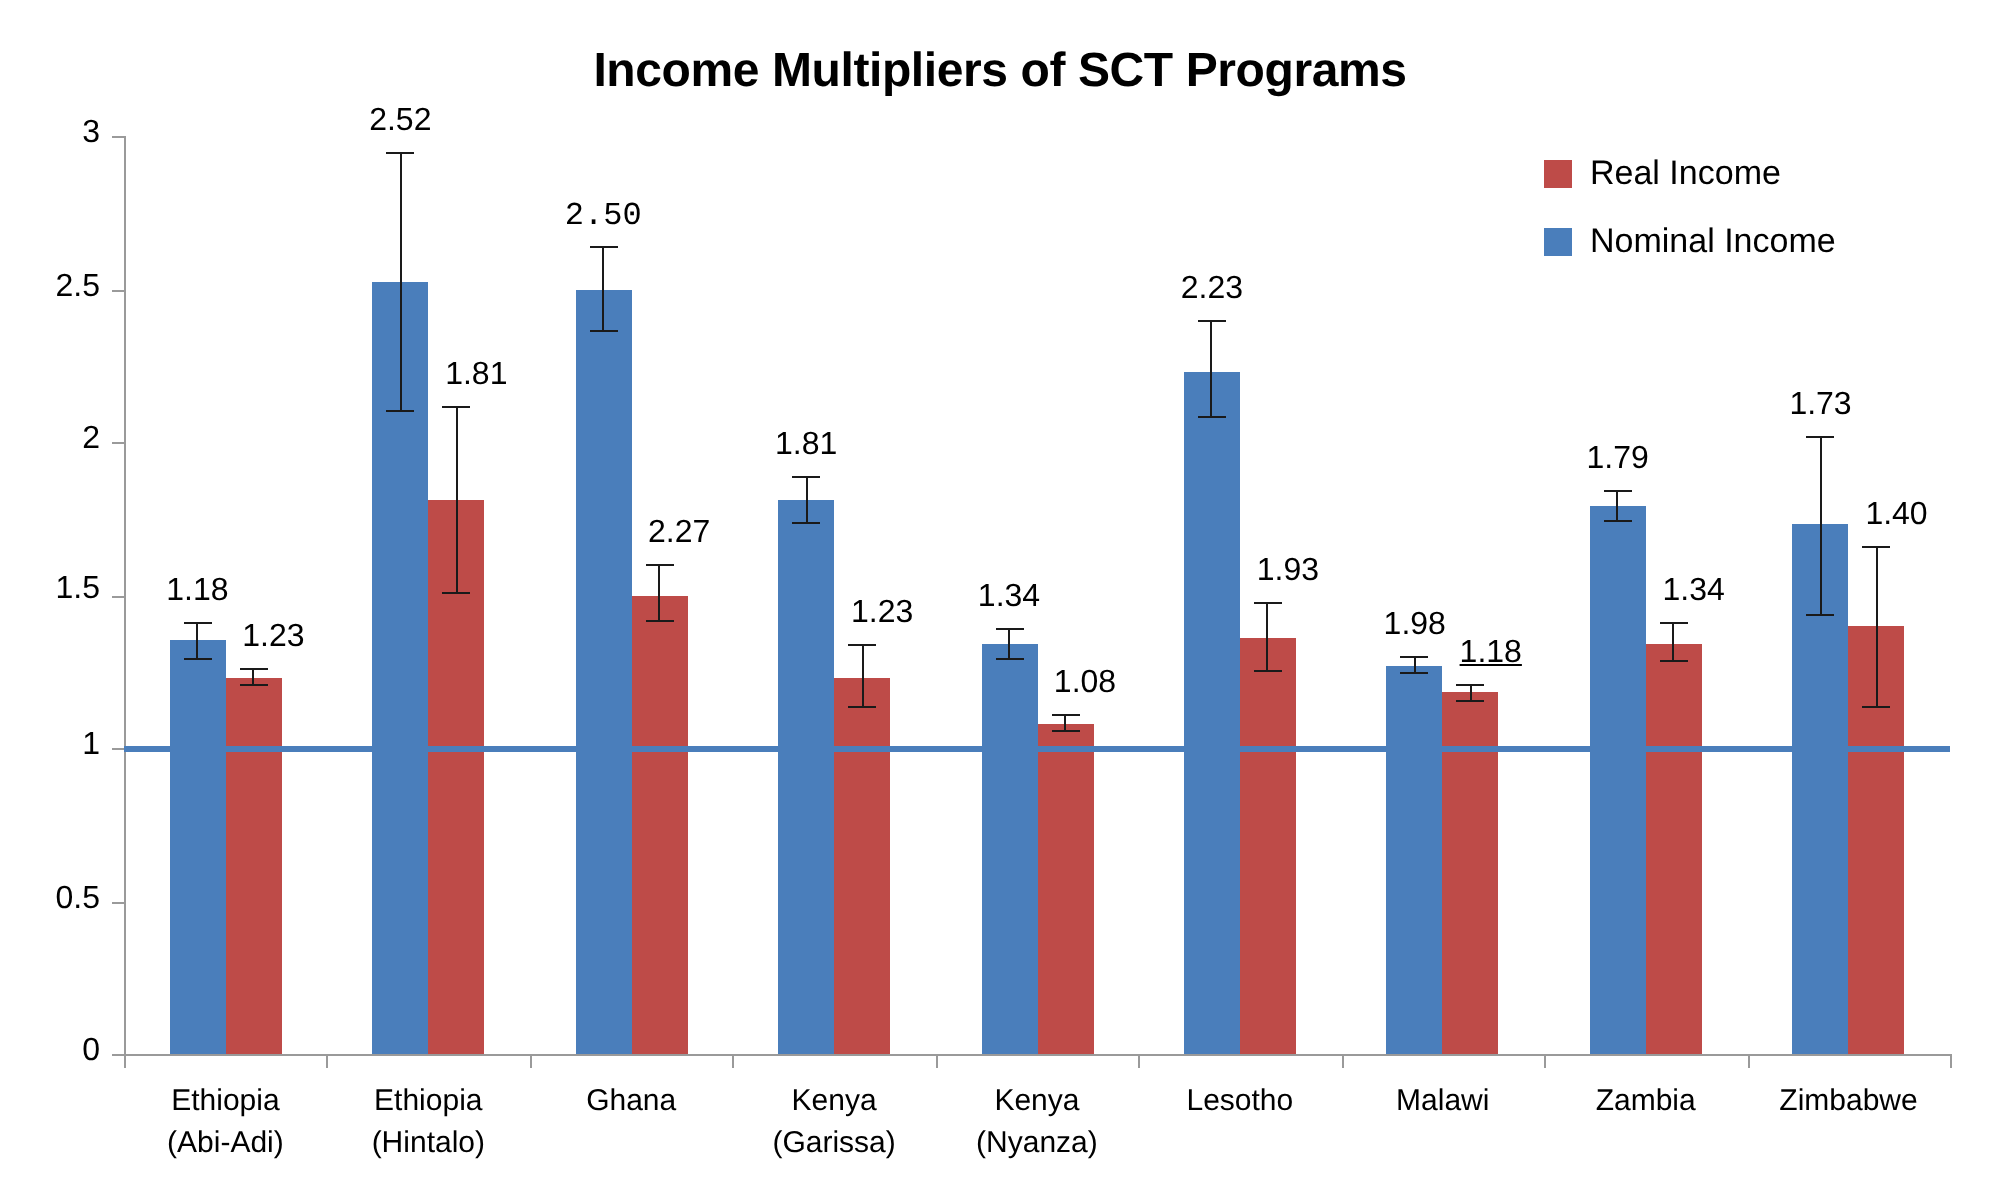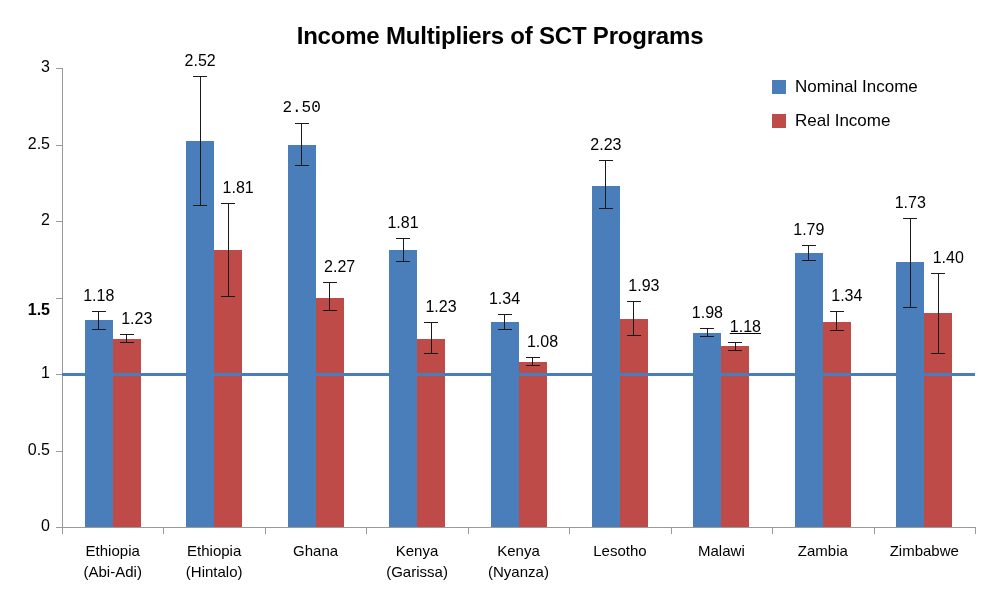--- a/index.html
+++ b/index.html
@@ -181,41 +181,41 @@
 </style>
 </head>
 <body>
 
 <div id="chart-root">
 
   <div id="chart-title">Income Multipliers of SCT Programs</div>
 
   <div id="legend">
     <div class="legend-entry">
+      <span class="legend-swatch" style="background:#BE4B48"></span>
+      <span class="legend-label">Real Income</span>
+    </div>
+    <div class="legend-entry">
       <span class="legend-swatch" style="background:#4A7EBB"></span>
       <span class="legend-label">Nominal Income</span>
-    </div>
-    <div class="legend-entry">
-      <span class="legend-swatch" style="background:#BE4B48"></span>
-      <span class="legend-label">Real Income</span>
     </div>
   </div>
 
   <div id="plot">
     <div id="y-axis-line"></div>
     <div id="x-axis-line"></div>
     <div id="y-ticks">
         <div class="y-tick" style="top: 459px;"></div>
         <div class="y-tick-label" style="right: auto; left: -58px; width: 46px; top: 449px;">0</div>
         <div class="y-tick" style="top: 382.5px;"></div>
         <div class="y-tick-label" style="right: auto; left: -58px; width: 46px; top: 372.5px;">0.5</div>
         <div class="y-tick" style="top: 306px;"></div>
         <div class="y-tick-label" style="right: auto; left: -58px; width: 46px; top: 296px;">1</div>
         <div class="y-tick" style="top: 229.5px;"></div>
-        <div class="y-tick-label" style="right: auto; left: -58px; width: 46px; top: 233px; font-weight: bold;">1.5</div>
+        <div class="y-tick-label" style="right: auto; left: -58px; width: 46px; top: 218px;">1.5</div>
         <div class="y-tick" style="top: 153px;"></div>
         <div class="y-tick-label" style="right: auto; left: -58px; width: 46px; top: 143px;">2</div>
         <div class="y-tick" style="top: 76.5px;"></div>
         <div class="y-tick-label" style="right: auto; left: -58px; width: 46px; top: 66.5px;">2.5</div>
         <div class="y-tick" style="top: 0px;"></div>
         <div class="y-tick-label" style="right: auto; left: -58px; width: 46px; top: -10px;">3</div>
       </div>
     <div id="x-ticks">
         <div class="x-tick" style="left: 0px;"></div>
         <div class="x-tick" style="left: 101px;"></div>

